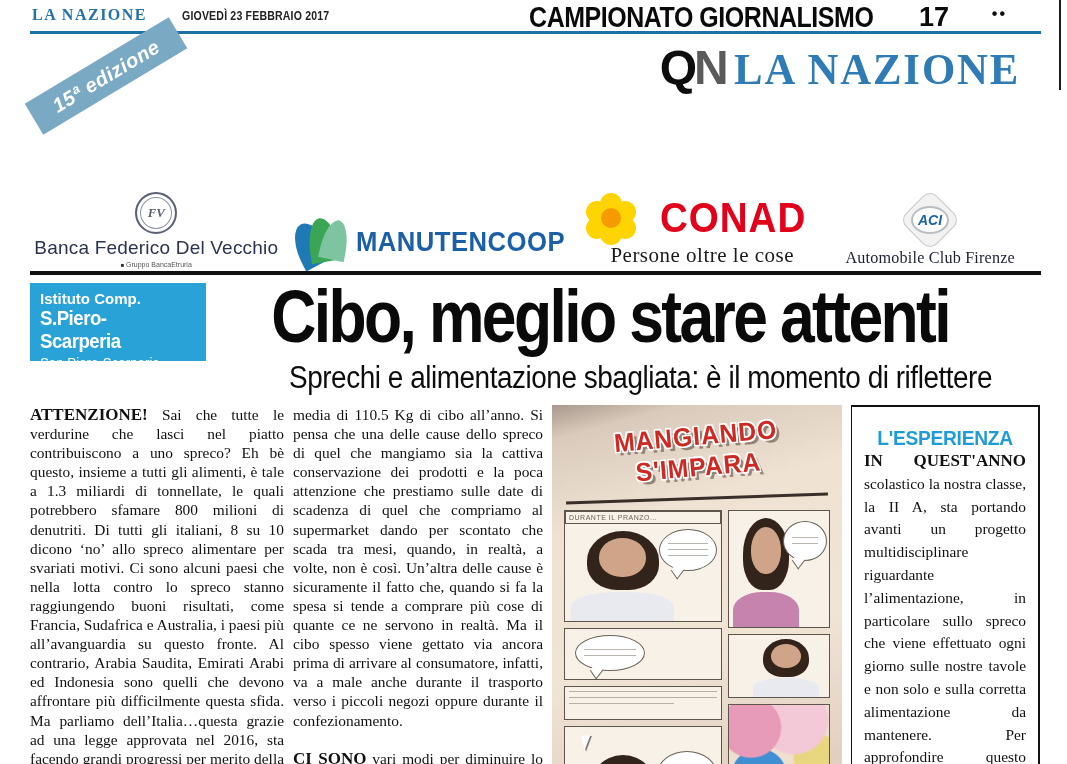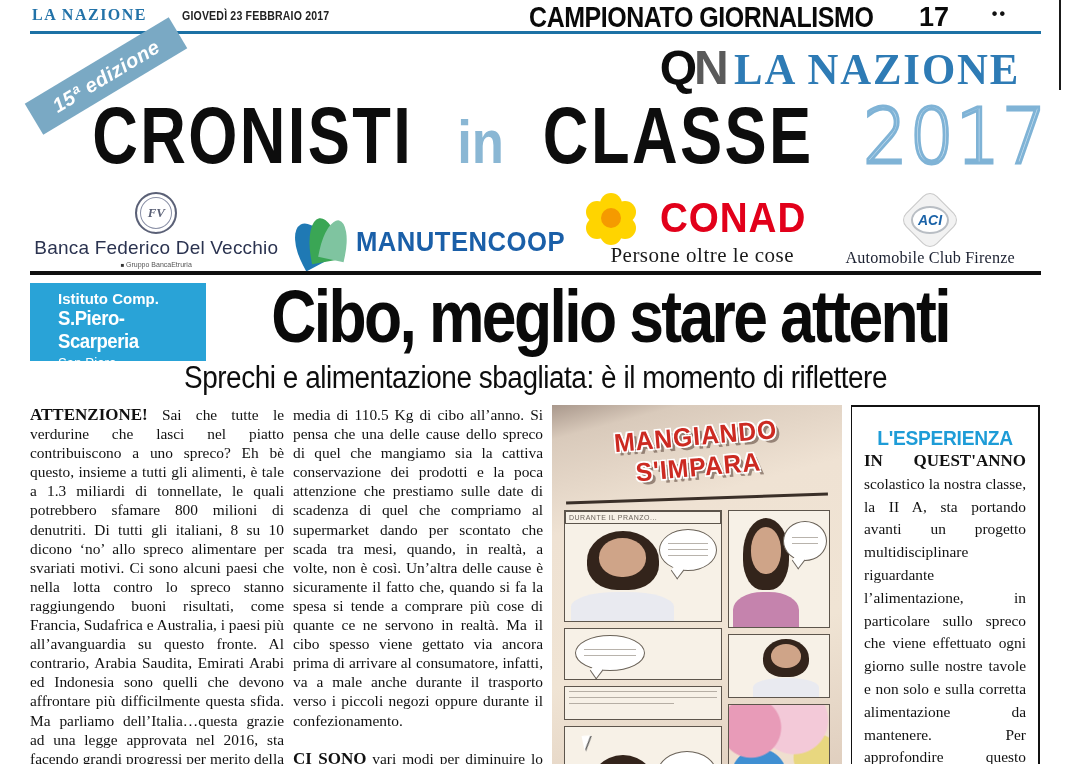--- a/index.html
+++ b/index.html
@@ -61,27 +61,27 @@
   .conad-flower .c { left:15px; top:15px; width:20px; height:20px; background:#f59a00; z-index:2; }
   .conad-name { font:900 42px "Liberation Sans", sans-serif; color:#e2001a; letter-spacing:1px; transform:scaleX(.92); transform-origin:left; }
   .conad-tagline { font:21px "Liberation Serif", serif; color:#1a1a1a; margin-top:0; letter-spacing:.5px; }
   .aci-badge { width:44px; height:44px; background:#f2f2f2; border:1px solid #c9c9c9; border-radius:10px; transform:rotate(45deg); display:flex; align-items:center; justify-content:center; margin-bottom:6px; }
   .aci-badge span { transform:rotate(-45deg); font:italic 900 14px "Liberation Sans", sans-serif; color:#1b63a8; border:2px solid #b9bec4; border-radius:50%; padding:4px 5px; background:#fff; }
   .aci-name { font:17px "Liberation Serif", serif; color:#1b2030; transform:scaleX(.95); letter-spacing:.2px; }
 
   .black-rule { position:absolute; top:271px; left:30px; right:26px; height:4px; background:#101010; }
 
   
-  .school-box { position:absolute; left:30px; top:283px; width:176px; height:78px; background:#29a3d7; color:#fff; padding:7px 28px 0; font-family:"Liberation Sans", sans-serif; }
+  .school-box { position:absolute; left:30px; top:283px; width:176px; height:78px; background:#29a3d7; color:#fff; padding:7px 10px 0; font-family:"Liberation Sans", sans-serif; }
   .school-l1 { font-weight:bold; font-size:15px; }
   .school-l2 { font-weight:bold; font-size:20px; letter-spacing:-.5px; transform:scaleX(.93); transform-origin:left; }
   .school-l3 { font-size:14px; margin-top:2px; transform:scaleX(.95); transform-origin:left; }
   .headline { position:absolute; left:205px; top:276px; width:810px; text-align:center; white-space:nowrap; }
   .headline span { display:inline-block; font:bold 71px "Liberation Sans", sans-serif; color:#0a0a0a; letter-spacing:-3px; transform:scale(.88,1.04); transform-origin:center; }
-  .subheadline { position:absolute; top:360px; left:40px; right:36px; text-align:center; white-space:nowrap; }
+  .subheadline { position:absolute; top:360px; left:40px; right:36px; text-align:right; white-space:nowrap; }
   .subheadline span { display:inline-block; font:31px "Liberation Sans", sans-serif; color:#0d0d0d; letter-spacing:-.5px; transform:scaleX(.90); transform-origin:center; }
 
   
   .bodygrid { position:absolute; top:405px; left:30px; right:27px; bottom:0; display:flex; gap:9px; }
   .newscol { text-align:justify; font-size:15.4px; line-height:19.1px; overflow:hidden; }
   .newscol p + p { margin-top:19px; }
   .lead { font-weight:bold; font-size:17px; }
   .col1 { width:254px; } .col2 { width:250px; }
 
   
@@ -136,26 +136,20 @@
     <div class="th-dots">••</div>
   </div>
   <div class="header-rule"></div>
   <div class="edge-line"></div>
 
   <div class="ribbon">15ª edizione</div>
   <div class="qn-row">
     <div class="qn-logo"><span class="q">Q</span><span class="n">N</span></div>
     <div class="qn-brand">LA NAZIONE</div>
   </div>
-  <div class="cronisti-row">
-    <span class="cr-word">CRONISTI</span>
-    <span class="cr-in">in</span>
-    <span class="cr-word">CLASSE</span>
-    <span class="cr-year">2017</span>
-  </div>
 
   <div class="sponsors">
     <div class="sponsor sp-banca">
       <div class="banca-seal">FV</div>
       <div class="banca-name">Banca Federico Del Vecchio</div>
       <div class="banca-group">Gruppo BancaEtruria</div>
     </div>
     <div class="sponsor sp-manu">
       <div class="manu-row">
         <div class="manu-icon">

